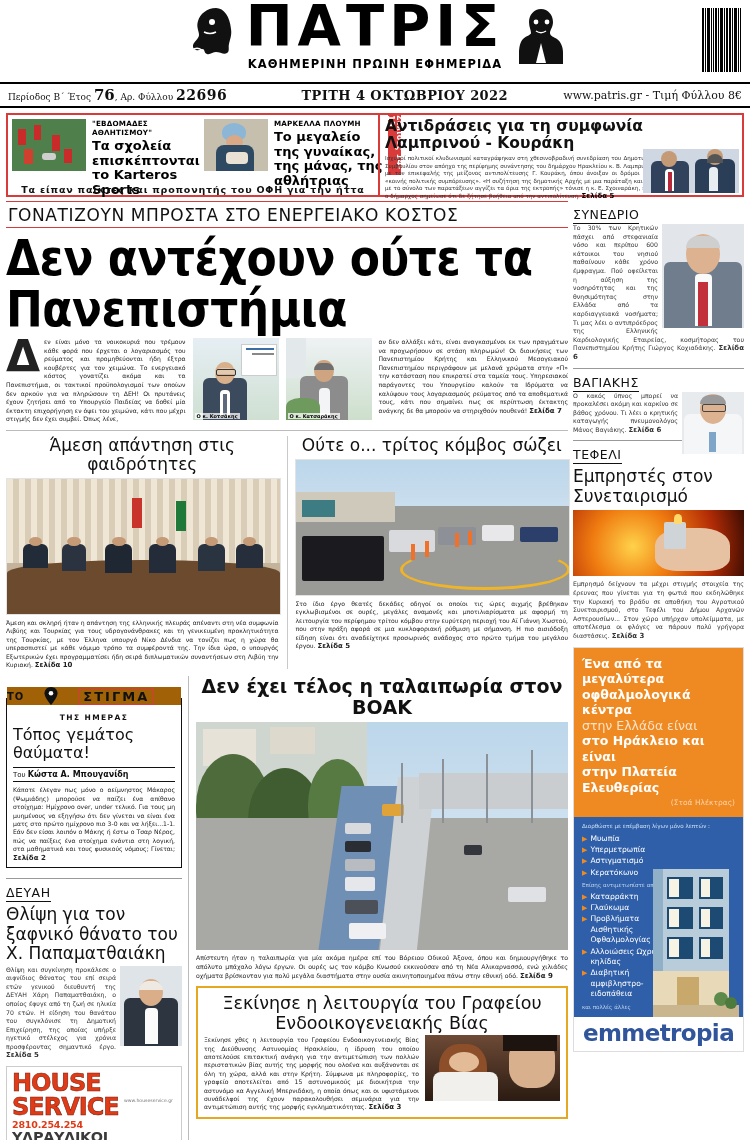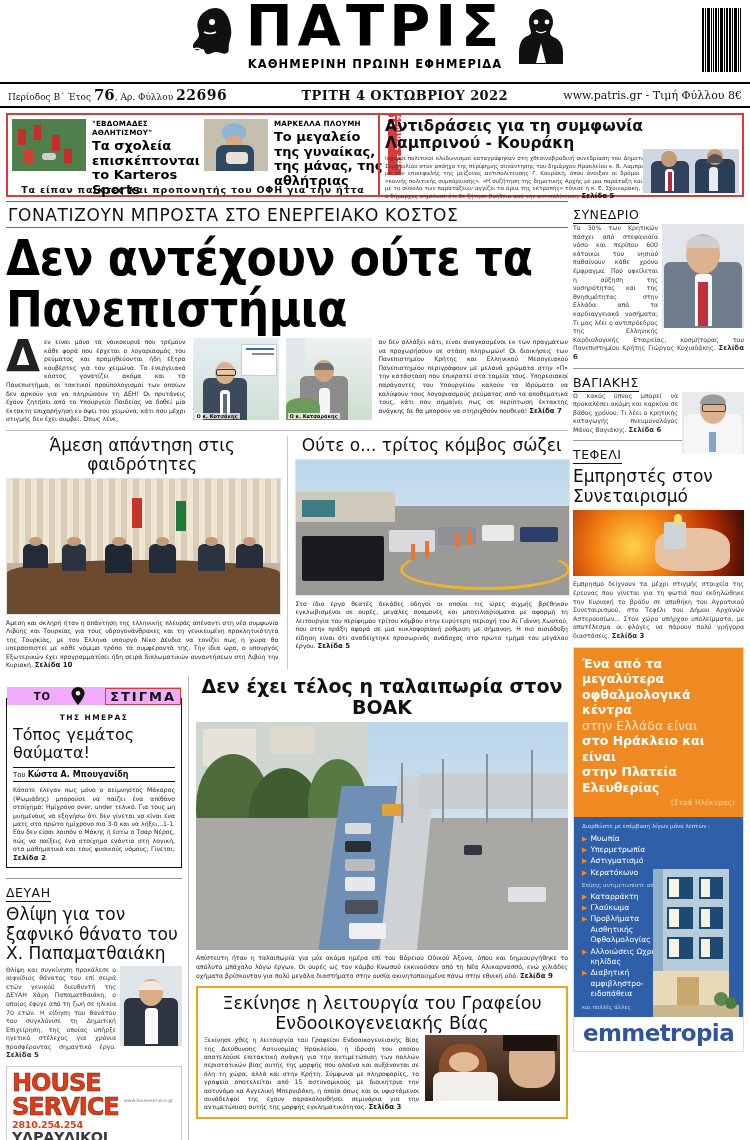--- a/index.html
+++ b/index.html
@@ -74,21 +74,21 @@
   
   .side-sec{border-top:1px solid #999;padding-top:3px;margin-bottom:6px;}
   .side-kicker{font-size:12.5px;letter-spacing:.5px;color:#111;border-bottom:1px solid #111;display:inline-block;padding-bottom:1px;}
   .side-head{font-size:17px;line-height:19.5px;margin:3px 0 2px 0;color:#111;}
   .side-body{font-size:6.2px;line-height:8.6px;text-align:justify;color:#333;}
   .side-photo{background:#ccd3da;position:relative;overflow:hidden;}
   .side-wrapimg{float:right;margin:0 0 2px 4px;}
 
   
   .stigma-box{border:1.5px solid #111;border-top:none;padding:6px 6px 5px 6px;position:relative;margin-top:22px;}
-  .stigma-top{position:absolute;top:-11px;left:0;right:0;display:flex;align-items:center;justify-content:flex-end;gap:20px;background:#f0abfc;}
+  .stigma-top{position:absolute;top:-11px;left:0;right:0;display:flex;align-items:center;justify-content:flex-start;gap:20px;background:#a16207;}
   .stigma-to{font-size:10px;font-weight:bold;letter-spacing:1px;}
   .pin{width:14px;height:18px;}
   .stigma-word{border:1.4px solid #d93b3b;padding:0 4px;font-size:13px;font-weight:bold;letter-spacing:2px;color:#111;}
   .stigma-day{text-align:center;font-size:7.5px;font-weight:bold;letter-spacing:1.4px;margin-top:9px;color:#111;}
   .stigma-title{font-size:16px;line-height:18px;margin:4px 0 5px 0;color:#111;}
   .stigma-by{font-size:7px;border-top:1px solid #111;border-bottom:1px solid #111;padding:2px 0;margin-bottom:4px;}
   .stigma-by b{font-size:8px;}
   .stigma-body{font-size:6.1px;line-height:8.4px;text-align:justify;color:#222;}
 
   

